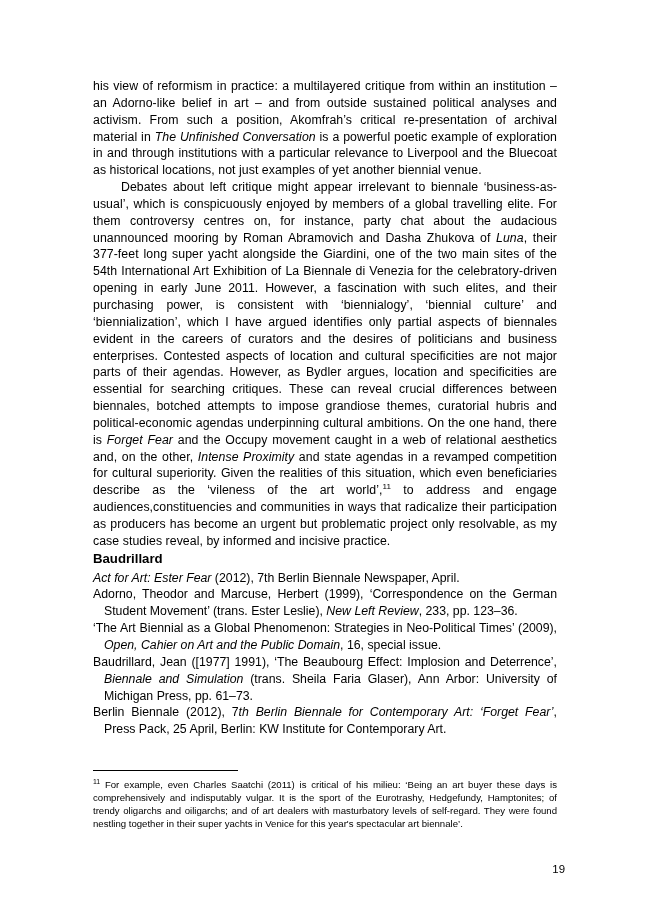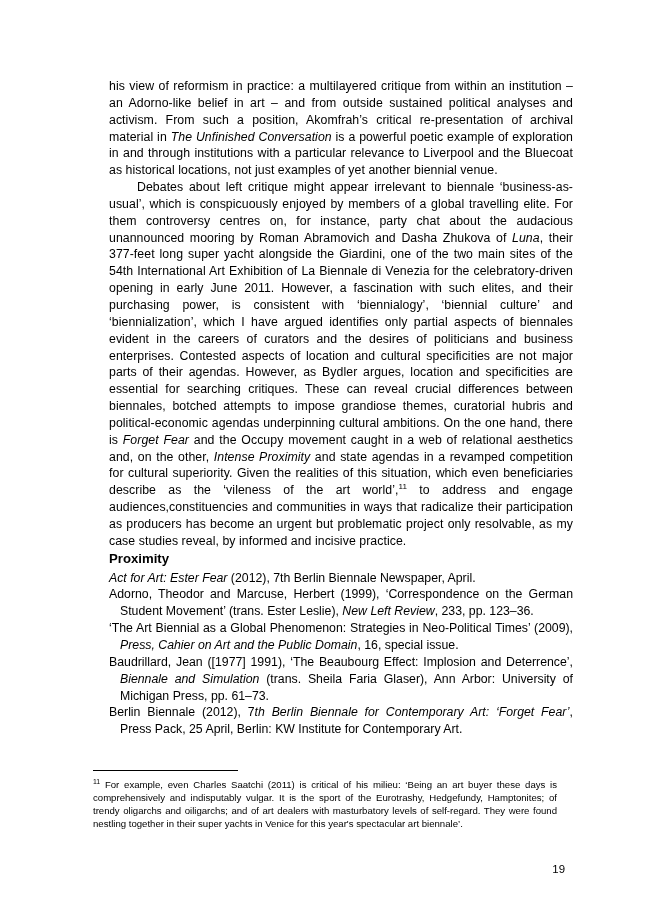--- a/index.html
+++ b/index.html
@@ -17,21 +17,20 @@
     height: 919px;
     background: #ffffff;
     overflow: hidden;
     box-sizing: border-box;
   }
   .content {
     position: absolute;
     left: 93px;
     top: 78px;
     width: 464px;
-    margin-left: 16px;
   }
   
   .para {
     font-size: 12.3px;
     line-height: 16.85px;
     text-align: justify;
     text-justify: inter-word;
     margin: 0;
     letter-spacing: 0.005em;
   }
@@ -114,26 +113,26 @@
 <body>
 
 <div class="page">
 
   <div class="content">
 
     <p class="para"><span>his view of reformism in practice: a multilayered critique from within an institution – an Adorno-like belief in art – and from outside sustained political analyses and activism. From such a position, Akomfrah’s critical re-presentation of archival material in </span><i>The Unfinished Conversation</i><span> is a powerful poetic example of exploration in and through institutions with a particular relevance to Liverpool and the Bluecoat as historical locations, not just examples of yet another biennial venue.</span></p>
 
     <p class="para indent"><span>Debates about left critique might appear irrelevant to biennale ‘business-as-usual’, which is conspicuously enjoyed by members of a global travelling elite. For them controversy centres on, for instance, party chat about the audacious unannounced mooring by Roman Abramovich and Dasha Zhukova of </span><i>Luna</i><span>, their 377-feet long super yacht alongside the Giardini, one of the two main sites of the 54th International Art Exhibition of La Biennale di Venezia for the celebratory-driven opening in early June 2011. However, a fascination with such elites, and their purchasing power, is consistent with ‘biennialogy’, ‘biennial culture’ and ‘biennialization’, which I have argued identifies only partial aspects of biennales evident in the careers of curators and the desires of politicians and business enterprises. Contested aspects of location and cultural specificities are not major parts of their agendas. However, as Bydler argues, location and specificities are essential for searching critiques. These can reveal crucial differences between biennales, botched attempts to impose grandiose themes, curatorial hubris and political-economic agendas underpinning cultural ambitions. On the one hand, there is </span><i>Forget Fear</i><span> and the Occupy movement caught in a web of relational aesthetics and, on the other, </span><i>Intense Proximity</i><span> and state agendas in a revamped competition for cultural superiority. Given the realities of this situation, which even beneficiaries describe as the ‘vileness of the art world’,</span><sup>11</sup><span> to address and engage audiences,constituencies and communities in ways that radicalize their participation as producers has become an urgent but problematic project only resolvable, as my case studies reveal, by informed and incisive practice.</span></p>
 
-    <h2 class="refs-heading">Proximity</h2>
+    <h2 class="refs-heading">Baudrillard</h2>
 
     <div class="refs-block">
       <p class="ref noj" style="text-align: left;"><i>Act for Art: Ester Fear</i><span> (2012), 7th Berlin Biennale Newspaper, April.</span></p>
       <p class="ref"><span>Adorno, Theodor and Marcuse, Herbert (1999), ‘Correspondence on the German Student Movement’ (trans. Ester Leslie), </span><i>New Left Review</i><span>, 233, pp. 123–36.</span></p>
-      <p class="ref"><span>‘The Art Biennial as a Global Phenomenon: Strategies in Neo-Political Times’ (2009), </span><i>Press, Cahier on Art and the Public Domain</i><span>, 16, special issue.</span></p>
+      <p class="ref"><span>‘The Art Biennial as a Global Phenomenon: Strategies in Neo-Political Times’ (2009), </span><i>Open, Cahier on Art and the Public Domain</i><span>, 16, special issue.</span></p>
       <p class="ref"><span>Baudrillard, Jean ([1977] 1991), ‘The Beaubourg Effect: Implosion and Deterrence’, </span><i>Biennale and Simulation</i><span> (trans. Sheila Faria Glaser), Ann Arbor: University of Michigan Press, pp. 61–73.</span></p>
       <p class="ref"><span>Berlin Biennale (2012), 7</span><i>th Berlin Biennale for Contemporary Art: ‘Forget Fear’</i><span>, Press Pack, 25 April, Berlin: KW Institute for Contemporary Art.</span></p>
     </div>
 
   </div>
 
   <div class="footnote-area">
     <div class="fn-rule"></div>
     <p class="fn"><span class="fn-mark">11</span><span> For example, even Charles Saatchi (2011) is critical of his milieu: ‘Being an art buyer these days is comprehensively and indisputably vulgar. It is the sport of the Eurotrashy, Hedgefundy, Hamptonites; of trendy oligarchs and oiligarchs; and of art dealers with masturbatory levels of self-regard. They were found nestling together in their super yachts in Venice for this year's spectacular art biennale’.</span></p>
   </div>

